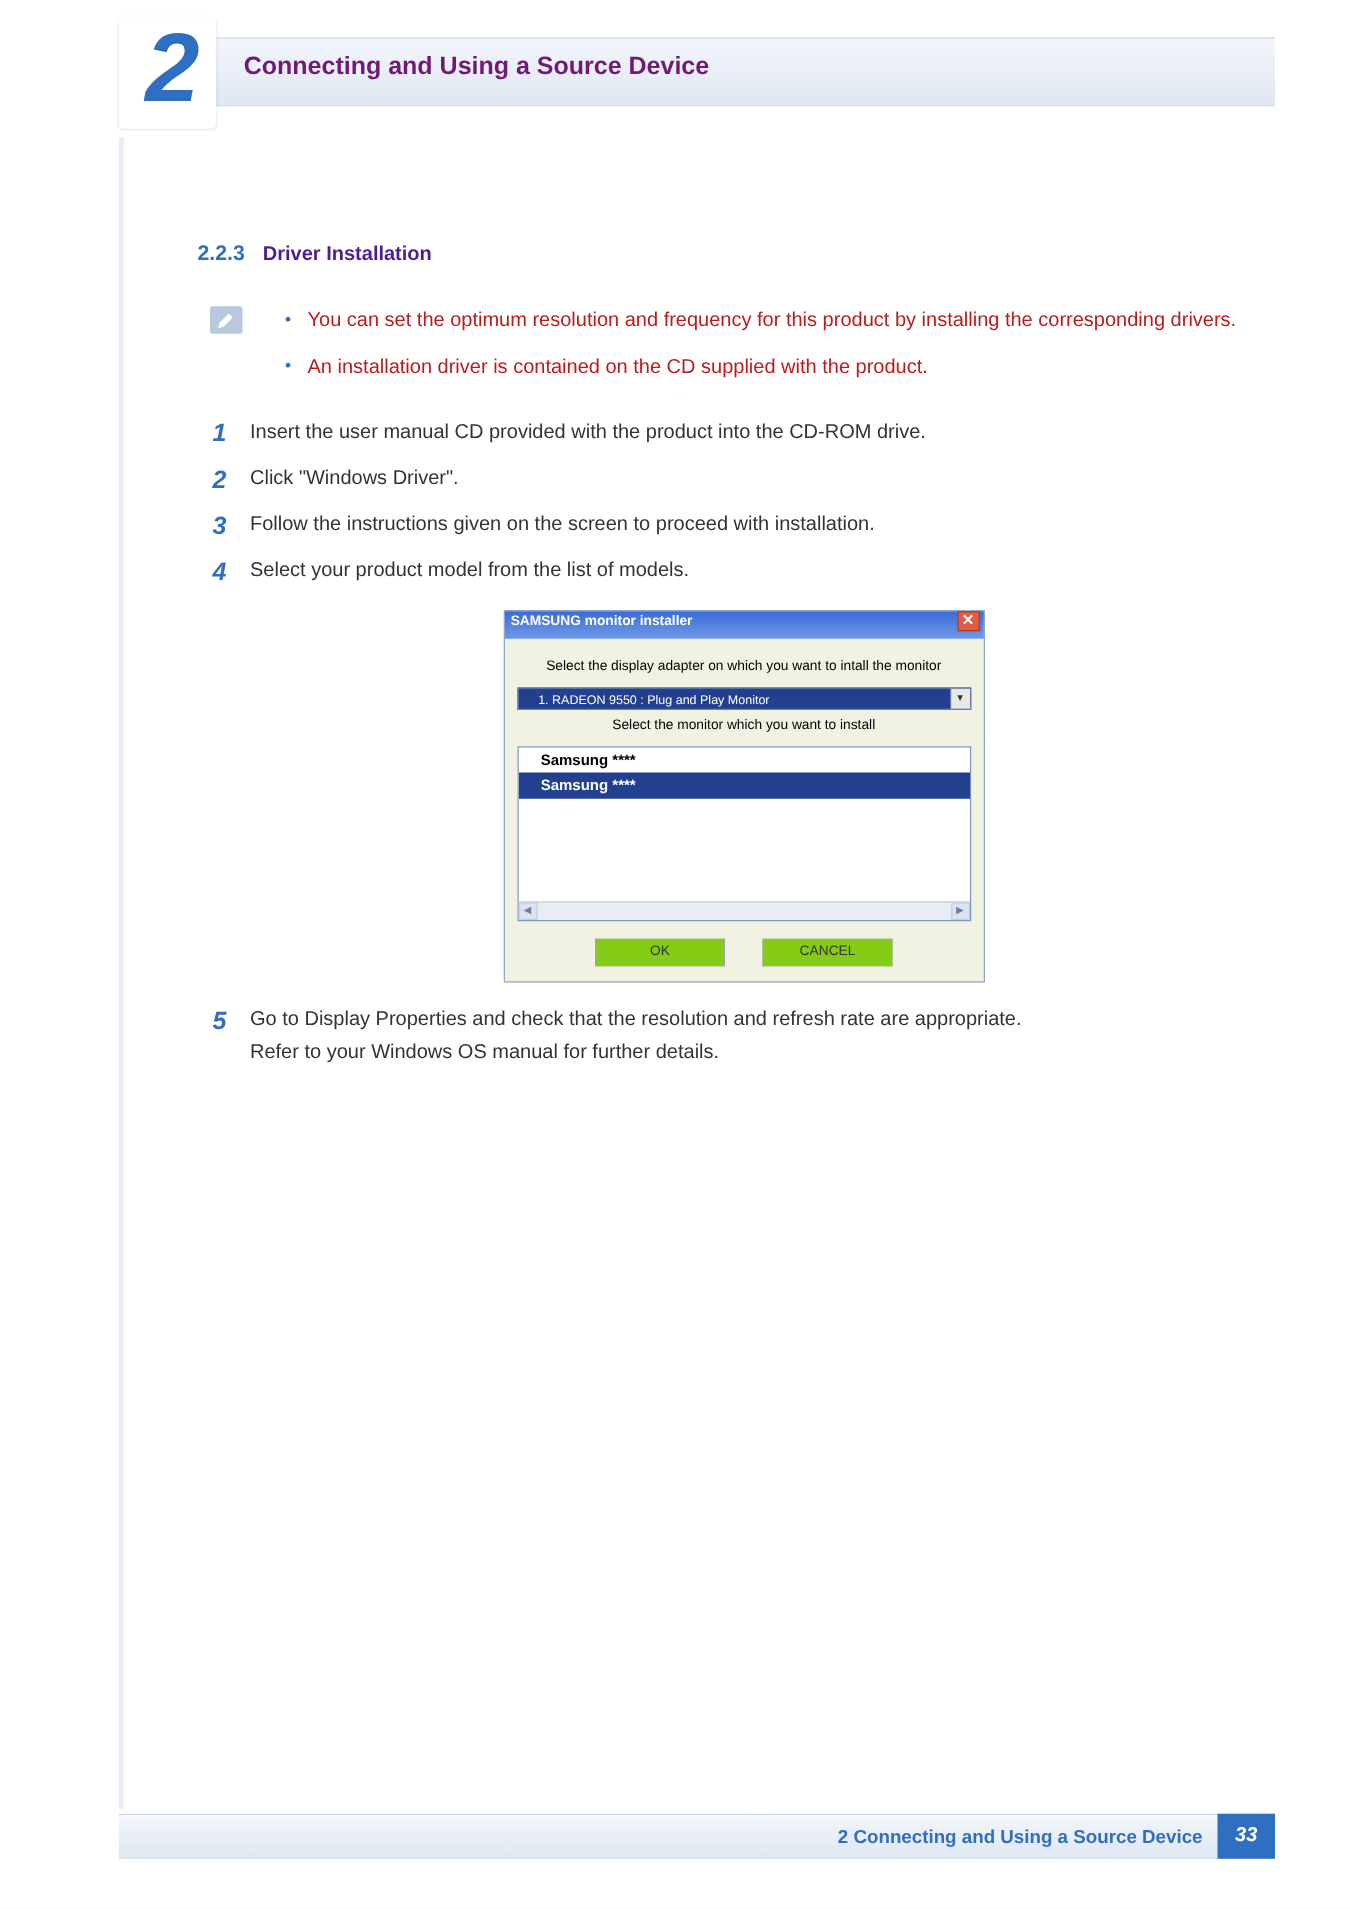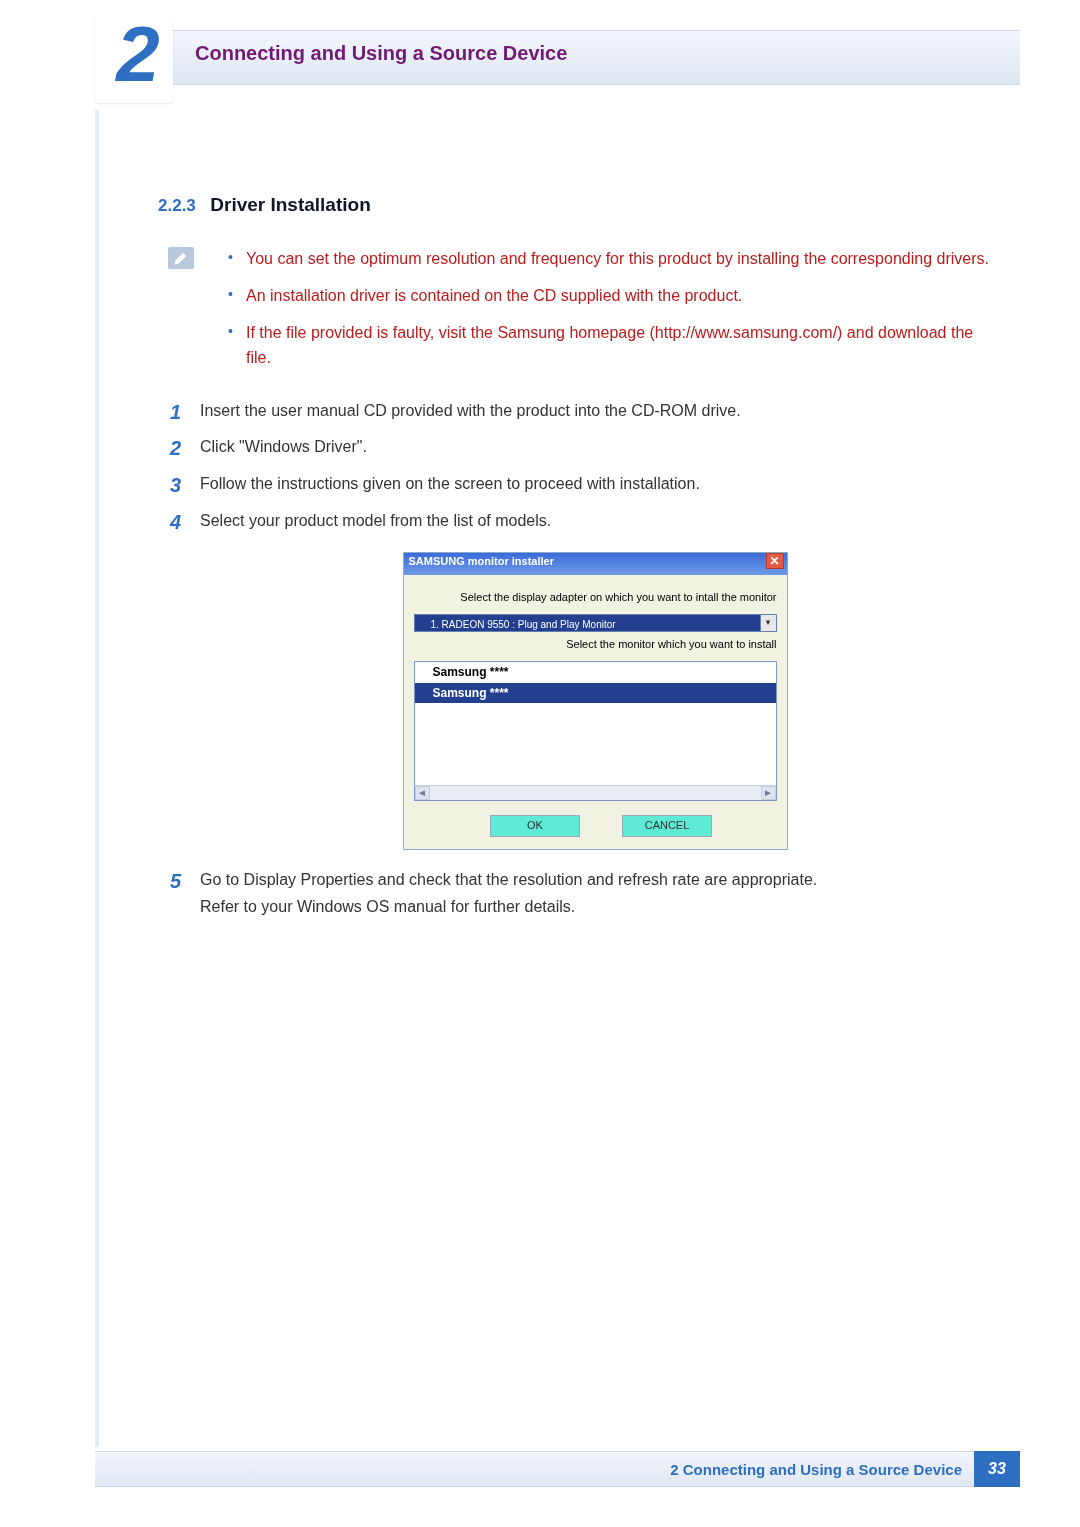--- a/index.html
+++ b/index.html
@@ -8,52 +8,52 @@
 
   
   .header-band { position: absolute; left: 95px; top: 30px; right: 60px; height: 55px; background: linear-gradient(#f3f6fb, #dfe7f2); border-top: 1px solid #cfd9ea; border-bottom: 1px solid #cfd9ea; }
   .chapter-badge { position: absolute; left: 95px; top: 13px; width: 78px; height: 90px; background: #ffffff; border-radius: 4px; box-shadow: 0 1px 2px rgba(0,0,0,.1); display: flex; align-items: center; justify-content: center; }
   .chapter-number { font-size: 78px; font-weight: 700; color: #2f6fc1; font-style: italic; line-height: 1; transform: translate(2px,-4px); letter-spacing: -4px; }
   .chapter-title { position: absolute; left: 195px; top: 42px; font-size: 20px; font-weight: 700; color: #701a75; }
 
   
   .content { position: absolute; left: 158px; top: 190px; right: 90px; color: #333; font-size: 16px; line-height: 1.55; }
   .section-no { color: #2f6fc1; font-weight: 700; font-size: 17px; }
-  .section-title { color: #0f172a; font-weight: 700; font-size: 19px; margin-left: 10px; }
+  .section-title { color: #4c1d95; font-weight: 700; font-size: 16px; margin-left: 10px; }
   .section-heading { margin-bottom: 28px; }
 
   .note-block { position: relative; margin-left: 12px; margin-bottom: 28px; }
   .note-icon { position: absolute; left: -2px; top: 0; width: 26px; height: 22px; background: #b8c8dd; border-radius: 2px; display: flex; align-items: center; justify-content: center; }
   .note-icon svg { width: 16px; height: 16px; }
   .note-list { list-style: none; margin-left: 58px; }
   .note-list li { position: relative; padding-left: 18px; margin-bottom: 12px; color: #b91c1c; }
   .note-list li::before { content: "•"; position: absolute; left: 0; top: 0; color: #2f6fc1; font-size: 14px; }
 
   .steps { list-style: none; margin-left: 12px; }
   .steps li { position: relative; padding-left: 30px; margin-bottom: 12px; color: #333; }
   .step-num { position: absolute; left: 0; top: -2px; font-size: 20px; font-style: italic; font-weight: 700; color: #2f6fc1; }
 
   .installer-figure { margin: 18px auto 18px; width: 385px; }
 
   
   .dlg { width: 385px; border: 1px solid #8fa9c9; background: #f2f2e2; font-size: 11px; }
   .dlg-titlebar { display: flex; justify-content: space-between; height: 22px; background: linear-gradient(#3b6bd9, #6f9ae6); color: #fff; padding: 0 3px 0 5px; font-weight: 700; }
   .dlg-close { width: 18px; height: 16px; background: #e35b45; color: #fff; display: flex; align-items: center; justify-content: center; font-size: 12px; border: 1px solid #b23a28; cursor: default; }
   .dlg-body { padding: 10px 10px 12px; }
-  .dlg-label-1, .dlg-label-2 { text-align: right; color: #000; margin: 4px 0 8px; font-size: 11px; }
+  .dlg-label-1, .dlg-label-2 { text-align: center; color: #000; margin: 4px 0 8px; font-size: 11px; }
   .dlg-combo { display: flex; border: 1px solid #6780ad; background: #22408f; color: #fff; height: 18px; }
   .dlg-combo-text { flex: 1; padding: 2px 16px; font-size: 10px; }
   .dlg-combo-btn { width: 16px; background: #e8e8e8; color: #333; display: flex; align-items: center; justify-content: center; border-left: 1px solid #6780ad; font-size: 9px; }
   .dlg-listbox { margin-top: 8px; border: 1px solid #7e97bf; background: #fff; height: 140px; overflow: hidden; position: relative; }
   .dlg-list-item { padding: 1px 18px; font-size: 12px; color: #000; font-weight: bold; }
   .dlg-list-item.sel { background: #22408f; color: #fff; }
   .dlg-hscroll { position: absolute; left: 0; right: 0; bottom: 0; height: 15px; background: #e8ecf3; border-top: 1px solid #c4cfe0; display: flex; justify-content: space-between; }
   .dlg-hscroll span { width: 15px; display: flex; align-items: center; justify-content: center; color: #6b7f9f; font-size: 10px; background: #dce3ef; border: 1px solid #c4cfe0; }
   .dlg-buttons { display: flex; gap: 30px; justify-content: center; margin-top: 14px; }
-  .dlg-btn { width: 90px; height: 22px; background: #5eead4; border: 1px solid #9aa7b8; font-size: 11px; color: #333; display: flex; align-items: center; justify-content: center; margin-left: 12px; }
+  .dlg-btn { width: 104px; height: 22px; background: #84cc16; border: 1px solid #9aa7b8; font-size: 11px; color: #333; display: flex; align-items: center; justify-content: center; }
 
   .step5-extra { margin-top: 2px; }
 
   
   .footer-band { position: absolute; left: 95px; bottom: 40px; right: 60px; height: 36px; background: linear-gradient(#f3f6fb, #dfe7f2); border-top: 1px solid #cfd9ea; border-bottom: 1px solid #cfd9ea; display: flex; align-items: center; justify-content: flex-end; }
   .footer-text { color: #2f6fc1; font-weight: 700; font-size: 15px; margin-right: 12px; }
   .page-badge { width: 46px; height: 36px; background: #2f6fc1; color: #fff; font-weight: 700; font-size: 16px; font-style: italic; display: flex; align-items: center; justify-content: center; }
 
   .side-bar { position: absolute; left: 95px; top: 110px; bottom: 80px; width: 4px; background: #e6ecf5; }
 </style>
@@ -79,21 +79,20 @@
 
     <div class="note-block">
       <div class="note-icon">
         <svg viewBox="0 0 24 24" fill="none" stroke="#ffffff" stroke-width="2.5">
           <path d="M4 20l4-1 10-10-3-3L5 16l-1 4z" fill="#ffffff"></path>
         </svg>
       </div>
       <ul class="note-list">
         <li><span>You can set the optimum resolution and frequency for this product by installing the corresponding drivers.</span></li>
         <li><span>An installation driver is contained on the CD supplied with the product.</span></li>
-        <li><span>If the file provided is faulty, visit the Samsung homepage (http://www.samsung.com/) and download the file.</span></li>
       </ul>
     </div>
 
     <ol class="steps">
       <li>
         <span class="step-num">1</span>
         <span>Insert the user manual CD provided with the product into the CD-ROM drive.</span>
       </li>
       <li>
         <span class="step-num">2</span>

